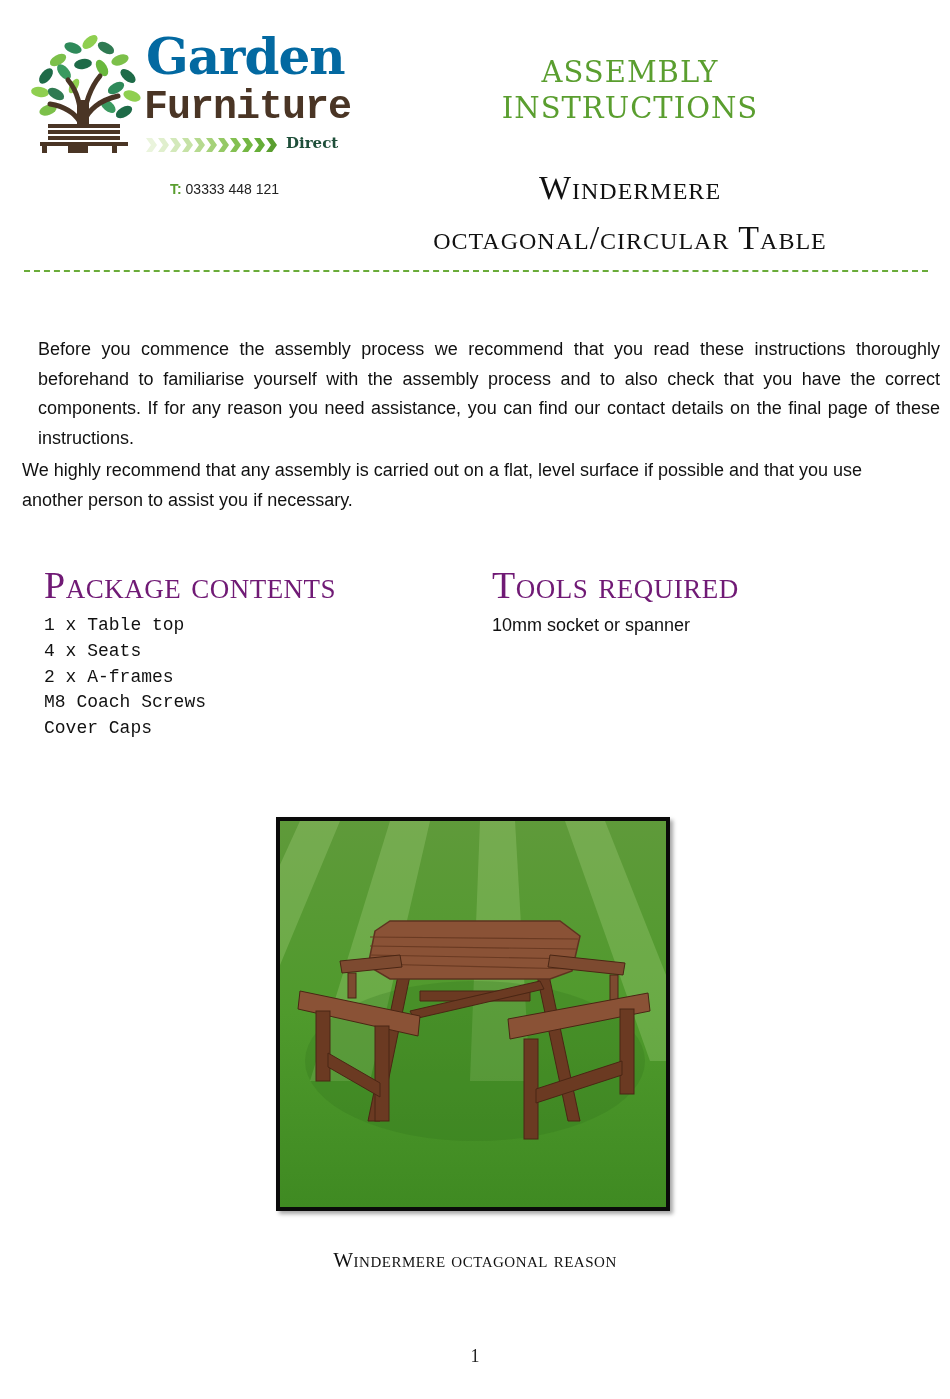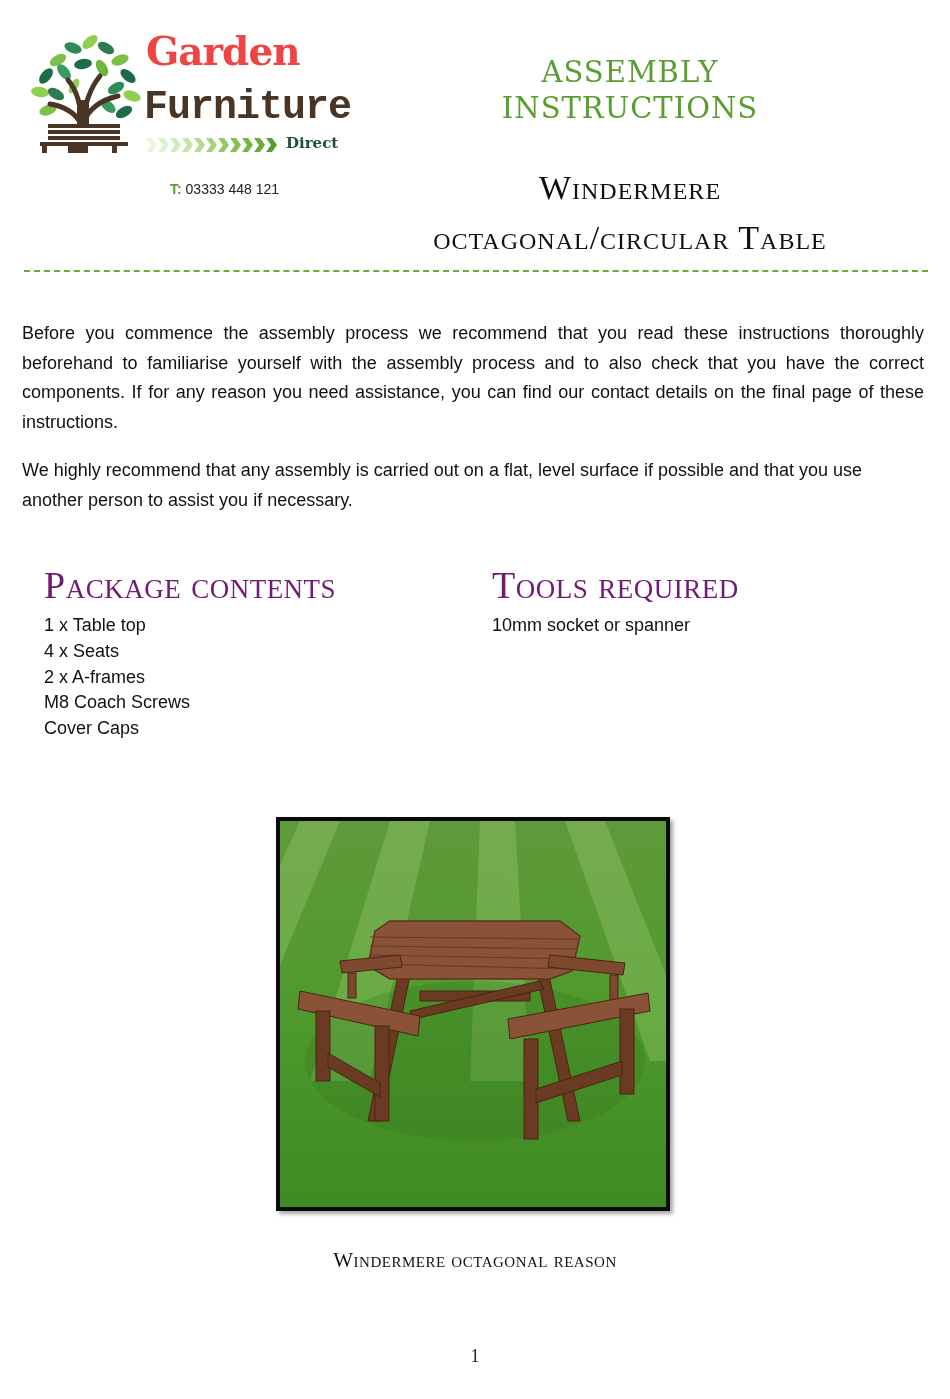--- a/index.html
+++ b/index.html
@@ -1,21 +1,21 @@
 <!DOCTYPE html>
 <html><head>
 <meta charset="utf-8">
 <style>
   html, body { margin: 0; padding: 0; background: #ffffff; }
   body { width: 950px; height: 1399px; position: relative; overflow: hidden; font-family: "Liberation Sans", sans-serif; color: #111; }
   .abs { position: absolute; }
 
   
   .logo { left: 28px; top: 30px; width: 330px; height: 130px; }
-  .logo-word-garden { position: absolute; left: 118px; top: 2px; font-family: "DejaVu Serif", serif; font-weight: bold; font-size: 39px; color: #ef4444; letter-spacing: -1px; line-height: 1; }
+  .logo-word-garden { position: absolute; left: 118px; top: 2px; font-family: "DejaVu Serif", serif; font-weight: bold; font-size: 50px; color: #0369a1; letter-spacing: -1px; line-height: 1; }
   .logo-word-furniture { position: absolute; left: 116px; top: 58px; font-family: Liberation Mono, monospace; font-weight: bold; font-size: 40px; color: #4a3525; letter-spacing: -1px; line-height: 1; }
   .logo-chevrons { position: absolute; left: 118px; top: 108px; width: 140px; height: 14px; display: flex; }
   .logo-chevrons span { width: 11px; height: 14px; margin-right: 1px; clip-path: polygon(0 0, 55% 0, 100% 50%, 55% 100%, 0 100%, 45% 50%); }
   .logo-word-direct { position: absolute; left: 258px; top: 106px; font-family: "DejaVu Serif", serif; font-weight: bold; font-size: 15px; color: #1f4f3a; line-height: 1; }
   .phone { left: 126px; top: 181px; font-family: "Liberation Sans", sans-serif; font-size: 14px; color: #222; margin-left: 44px; }
   .phone b { color: #5a9e2f; }
 
   
   .assembly { left: 470px; top: 54px; width: 320px; text-align: center; font-family: "DejaVu Serif", serif; font-size: 29px; color: #5a9e2f; line-height: 36px; letter-spacing: 1px; }
   .product-title { left: 360px; top: 163px; width: 540px; text-align: center; font-family: "Liberation Serif", serif; font-size: 34px; line-height: 50px; color: #111; font-variant: small-caps; letter-spacing: 1px; }
@@ -24,21 +24,21 @@
 
   
   .para { left: 22px; width: 902px; font-family: "Liberation Sans", sans-serif; font-size: 18px; line-height: 29.5px; color: #111; text-align: justify; }
   .para1 { top: 319px; }
   .para2 { top: 456px; text-align: left; }
 
   .section-h { font-family: "Liberation Serif", serif; font-size: 38px; font-variant: small-caps; color: #701a75; line-height: 1; letter-spacing: 0.5px; }
   .pkg-h { left: 44px; top: 566px; }
   .tools-h { left: 492px; top: 566px; }
   .list { font-family: "Liberation Sans", sans-serif; font-size: 18px; line-height: 25.8px; color: #111; margin: 0; padding: 0; list-style: none; }
-  .pkg-list { left: 44px; top: 613px; }
+  .pkg-list { left: 44px; top: 613px; font-family: Liberation Mono, monospace; }
   .tools-list { left: 492px; top: 613px; }
 
   
   .photo { left: 276px; top: 817px; width: 386px; height: 386px; border: 4px solid #0a0a0a; box-shadow: 3px 3px 4px rgba(0,0,0,0.35); overflow: hidden; }
   .photo svg { display: block; }
 
   .caption { left: 250px; top: 1248px; width: 450px; text-align: center; font-family: "Liberation Serif", serif; font-size: 21px; font-variant: small-caps; color: #111; letter-spacing: 0.5px; }
   .page-num { left: 455px; top: 1346px; width: 40px; text-align: center; font-family: "Liberation Serif", serif; font-size: 18px; color: #222; }
 </style>
 </head>
@@ -107,21 +107,21 @@
   <div>INSTRUCTIONS</div>
 </div>
 
 <div class="abs product-title">
   <div>Windermere</div>
   <div>octagonal/circular Table</div>
 </div>
 
 <div class="abs divider"></div>
 
-<p class="abs para para1" style="margin:0">Before you commence the assembly process we recommend that you read these instructions thoroughly beforehand to familiarise yourself with the assembly process and to also check that you have the correct components. If for any reason you need assistance, you can find our contact details on the final page of these instructions.</p>
+<p class="abs para para1" style="margin:16px">Before you commence the assembly process we recommend that you read these instructions thoroughly beforehand to familiarise yourself with the assembly process and to also check that you have the correct components. If for any reason you need assistance, you can find our contact details on the final page of these instructions.</p>
 <p class="abs para para2" style="margin:0">We highly recommend that any assembly is carried out on a flat, level surface if possible and that you use another person to assist you if necessary.</p>
 
 <div class="abs section-h pkg-h">Package contents</div>
 <ul class="abs list pkg-list">
   <li>1 x Table top</li>
   <li>4 x Seats</li>
   <li>2 x A-frames</li>
   <li>M8 Coach Screws</li>
   <li>Cover Caps</li>
 </ul>

